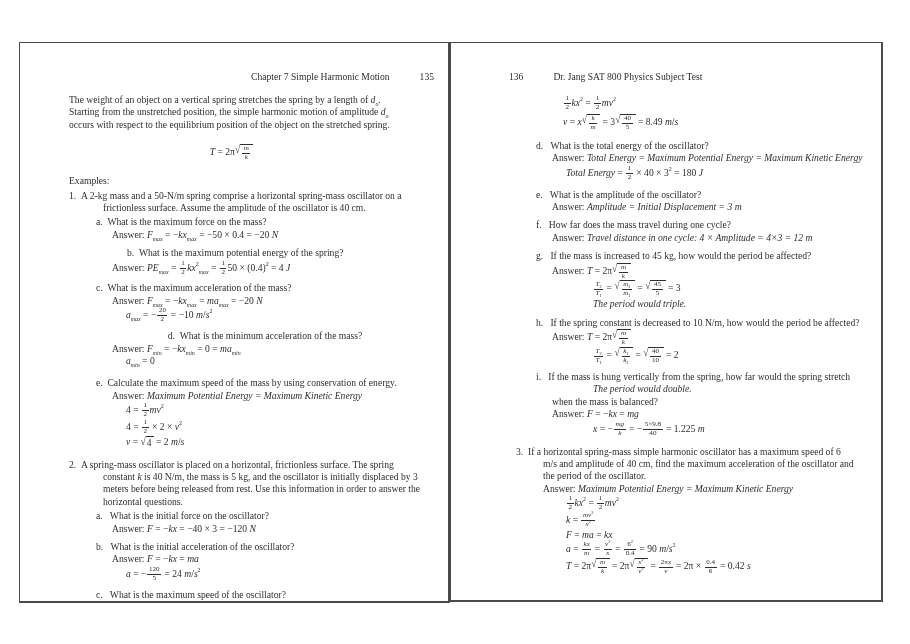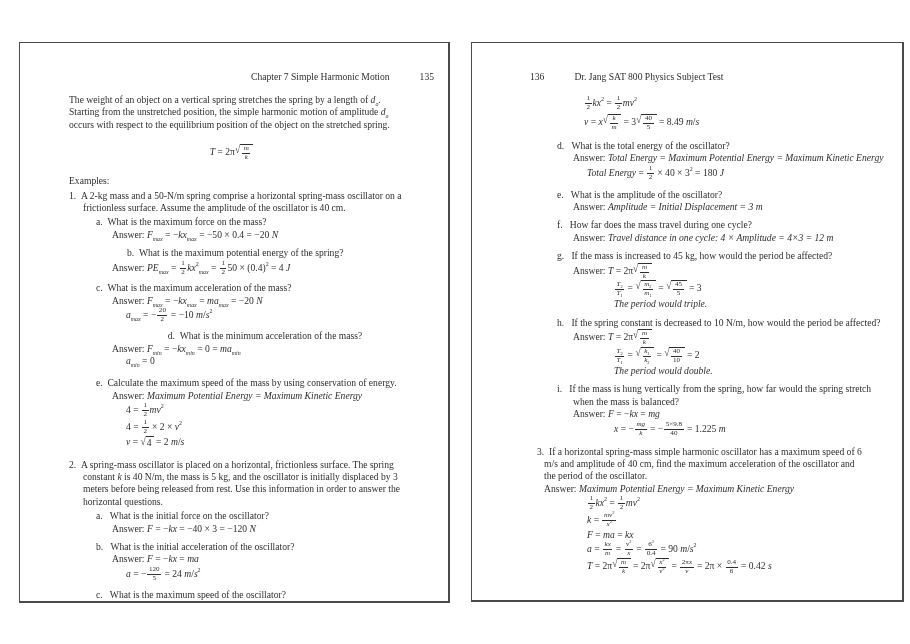--- a/index.html
+++ b/index.html
@@ -1,34 +1,34 @@
 <!DOCTYPE html>
 <html style="--bg: #ffffff; --page: #ffffff; --border: #4a4a4a; --ink: #2e2e2e;"><head>
 <meta charset="utf-8">
 <style>
   :root{
     --bg:#ffffff; --page:#ffffff; --border:#4a4a4a; --ink:#2e2e2e;
   }
   html,body{margin:0;padding:0;width:910px;height:644px;background:var(--bg);}
-  .spread{position:absolute;left:19px;top:42px;display:flex;gap:21px;}
+  .spread{position:absolute;left:19px;top:42px;display:flex;gap:0;}
   .page{
     box-sizing:border-box;background:var(--page);
     border:1.5px solid var(--border);
     border-right-width:2px;border-bottom-width:2px;
     font-family:"Liberation Serif","DejaVu Serif",serif;
     font-size:9.6px;color:var(--ink);overflow:hidden;
   }
   .page-left{width:431px;height:561px;padding:28px 14px 0 49px;}
   .page-right{width:433px;height:560px;padding:28px 31px 0 58px;}
   .hdr{display:flex;gap:30px;line-height:12px;}
   .page-left .hdr{justify-content:flex-end;}
   .ln{line-height:12.4px;min-height:12.4px;white-space:nowrap;}
   
   .body{margin-left:0;}
-  .cont{margin-left:14px;}
+  .cont{margin-left:34px;}
   .qcont{margin-left:43px;}
   .ctr{text-align:center;padding-right:40px;}
   .q{margin-left:27px;}
   .ans{margin-left:43px;}
   .ans2{margin-left:57px;}
   .eq{margin-left:57px;}
   .eq2{margin-left:84px;}
   .eqtop{margin-left:54px;}
   .num3{margin-left:7px;}
   
@@ -192,22 +192,22 @@
                 <span class="fn"><i>k</i><sub>1</sub></span>
                 <span class="fd"><i>k</i><sub>2</sub></span>
               </span></span>
           </span> = <span class="sq">
             <span class="sqs">√</span>
             <span class="sqi"><span class="fr">
                 <span class="fn">40</span>
                 <span class="fd">10</span>
               </span></span>
           </span> = 2</div>
+        <div class="ln q" style="margin-top: 6px;">i.&nbsp;&nbsp;&nbsp;If the mass is hung vertically from the spring, how far would the spring stretch</div>
         <div class="ln eq2"><i>The period would double.</i></div>
-        <div class="ln q" style="margin-top: 6px;">i.&nbsp;&nbsp;&nbsp;If the mass is hung vertically from the spring, how far would the spring stretch</div>
         <div class="ln qcont">when the mass is balanced?</div>
         <div class="ln ans">Answer: <i>F</i> = −<i>kx</i> = <i>mg</i></div>
         <div class="ln eq2"><i>x</i> = −<span class="fr">
             <span class="fn"><i>mg</i></span>
             <span class="fd"><i>k</i></span>
           </span> = −<span class="fr">
             <span class="fn">5×9.8</span>
             <span class="fd">40</span>
           </span> = 1.225 <i>m</i></div>
         <div class="ln num3" style="margin-top: 8px;">3.&nbsp;&nbsp;If a horizontal spring-mass simple harmonic oscillator has a maximum speed of 6</div>

